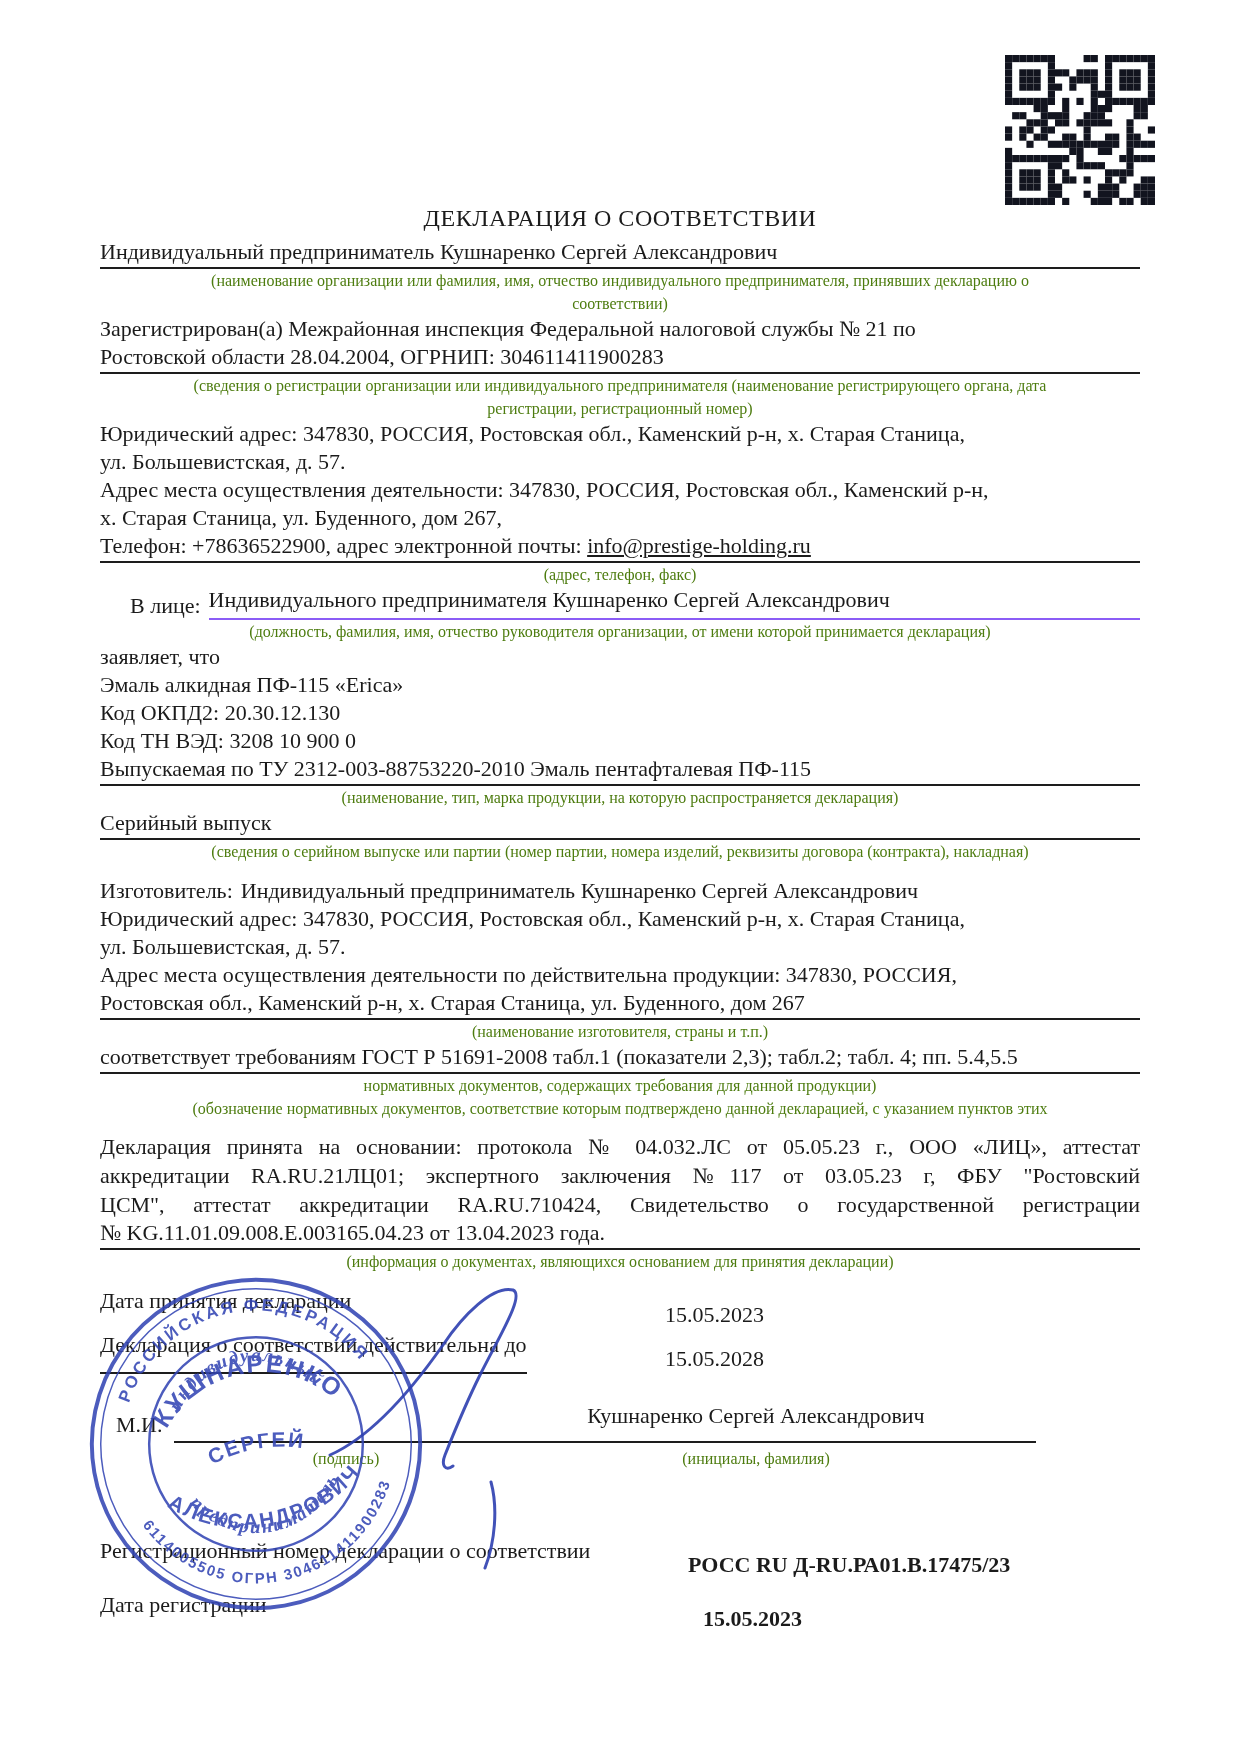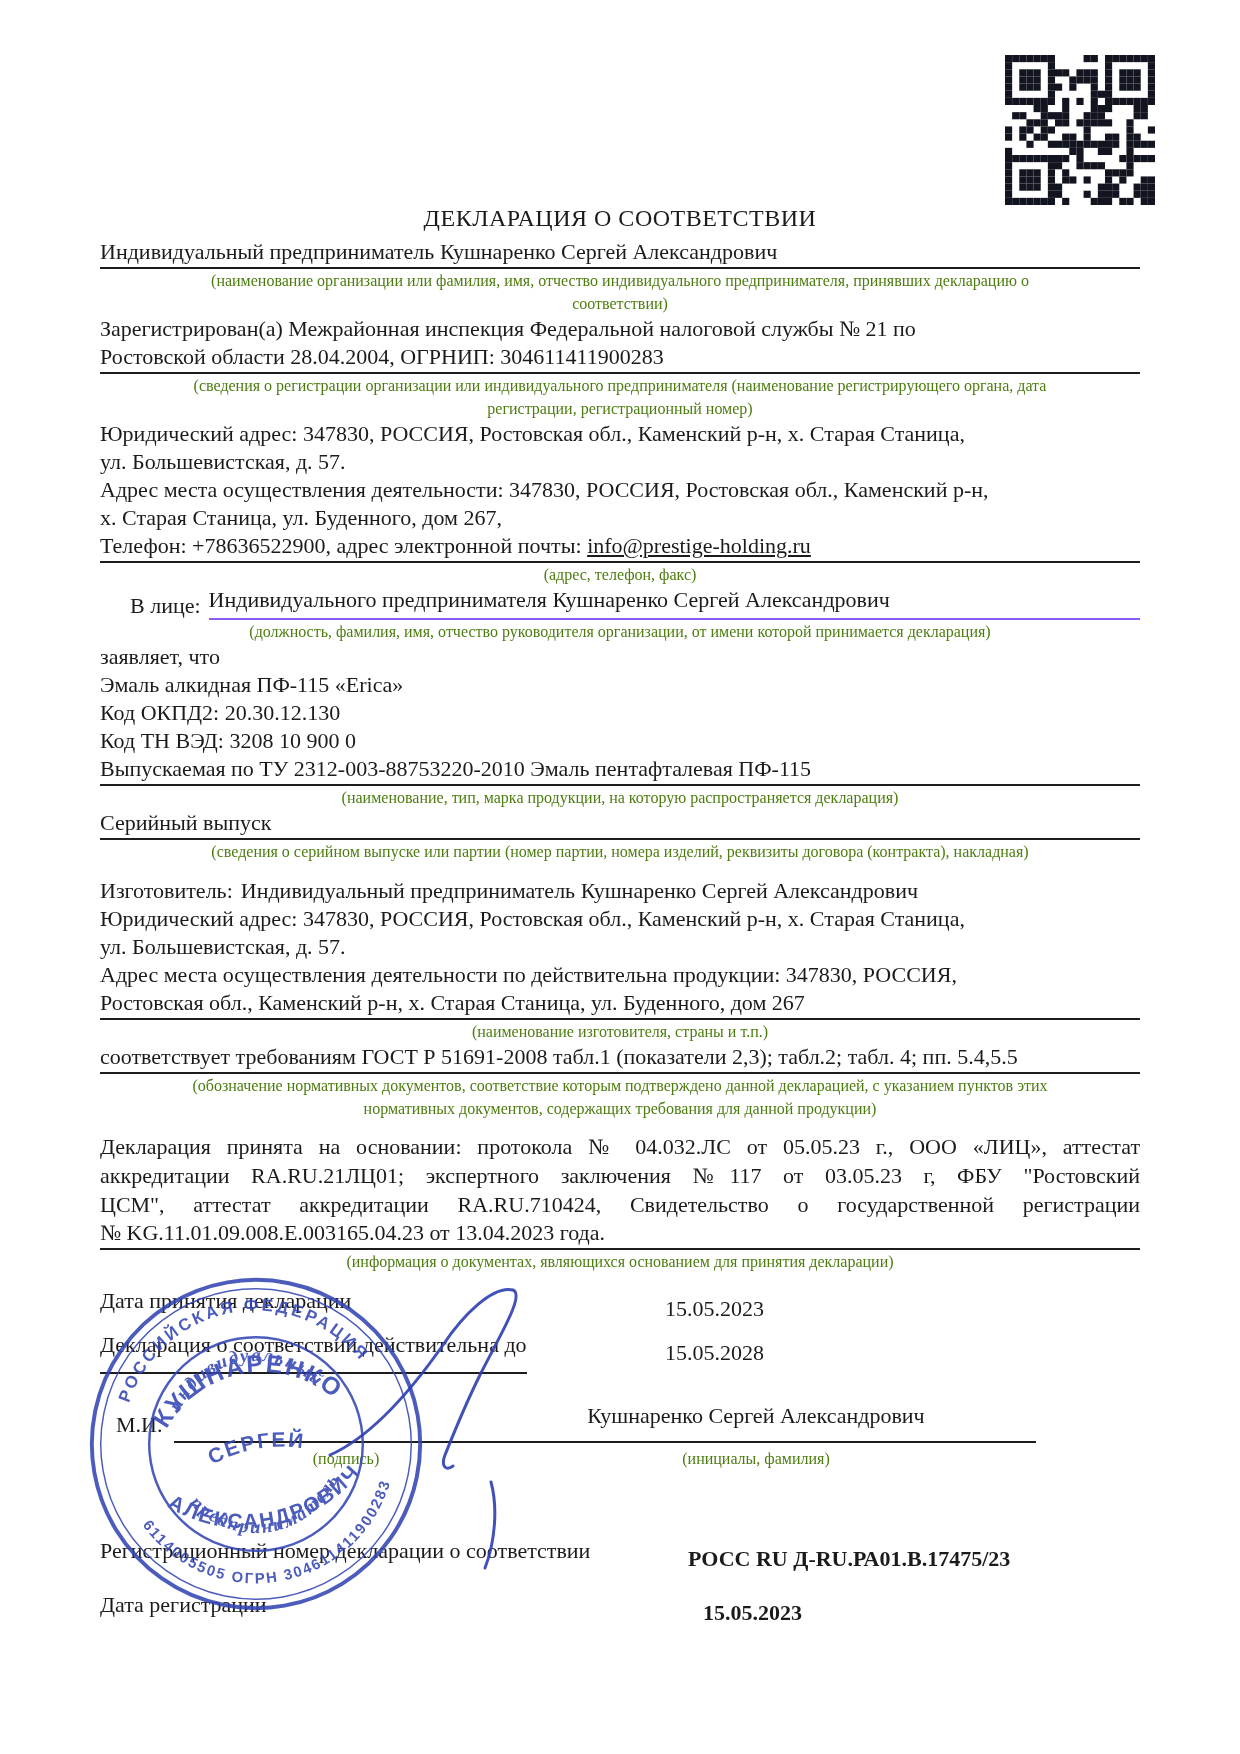--- a/index.html
+++ b/index.html
@@ -12,21 +12,21 @@
   .u{border-bottom:2px solid #1d1d1d;padding-bottom:1px;}
   .hint{font-size:16px;line-height:23px;text-align:center;color:#4d7c0f;}
   .jline{text-align:justify;text-align-last:justify;line-height:29px;}
   .flexrow{display:flex;align-items:flex-end;margin-left:30px;}
   .lbl{margin-right:8px;white-space:nowrap;}
   .grow-u{flex:1;border-bottom:2px solid #8b5cf6;padding-bottom:4px;white-space:nowrap;font-family:Liberation Serif, serif;}
   .email{text-decoration:underline;}
   .title{font-size:24px;letter-spacing:.5px;margin-bottom:6px;}
   .gap12{margin-top:12px;} .gap14{margin-top:14px;} .gap26{margin-top:26px;}
   .row{position:relative;height:30px;margin-top:14px;}
-  .row .val{position:absolute;top:8px;white-space:nowrap;text-align:right;}
+  .row .val{position:absolute;top:14px;white-space:nowrap;text-align:right;}
   .val-a{left:565px;} .val-b{left:588px;font-weight:bold;} .val-c{left:603px;font-weight:bold;}
   .ulabel{border-bottom:2px solid #1d1d1d;padding-bottom:15px;}
   .sigblock{position:relative;height:92px;margin-top:34px;margin-left:16px;}
   .mp{position:absolute;left:0;top:16px;}
   .sline-l{position:absolute;left:58px;top:46px;width:348px;border-bottom:2px solid #1d1d1d;}
   .shint-l{position:absolute;left:120px;top:52px;width:220px;}
   .sname{position:absolute;left:360px;top:7px;width:560px;text-align:center;}
   .sline-r{position:absolute;left:360px;top:46px;width:560px;border-bottom:2px solid #1d1d1d;}
   .shint-r{position:absolute;left:360px;top:52px;width:560px;}
   .regrow{margin-top:50px;}
@@ -335,22 +335,22 @@
       <span class="b lbl">Изготовитель:</span><span>Индивидуальный предприниматель Кушнаренко Сергей Александрович</span>
     </div>
     <div class="line">Юридический адрес: 347830, РОССИЯ, Ростовская обл., Каменский р-н, х. Старая Станица,</div>
     <div class="line">ул. Большевистская, д. 57.</div>
     <div class="line">Адрес места осуществления деятельности по действительна продукции: 347830, РОССИЯ,</div>
     <div class="line u">Ростовская обл., Каменский р-н, х. Старая Станица, ул. Буденного, дом 267</div>
     <div class="hint">(наименование изготовителя, страны и т.п.)</div>
 
     <div class="line u">соответствует требованиям ГОСТ Р 51691-2008 табл.1 (показатели 2,3); табл.2; табл. 4; пп. 5.4,5.5</div>
     <div class="hint">
+      <div>нормативных документов, содержащих требования для данной продукции)</div>
       <div>(обозначение нормативных документов, соответствие которым подтверждено данной декларацией, с указанием пунктов этих</div>
-      <div>нормативных документов, содержащих требования для данной продукции)</div>
     </div>
 
     <div class="jline gap12">Декларация принята на основании: протокола № 04.032.ЛС от 05.05.23 г., ООО «ЛИЦ», аттестат</div>
     <div class="jline">аккредитации RA.RU.21ЛЦ01; экспертного заключения №117 от 03.05.23 г, ФБУ "Ростовский</div>
     <div class="jline">ЦСМ", аттестат аккредитации RA.RU.710424, Свидетельство о государственной регистрации</div>
     <div class="line u">№ KG.11.01.09.008.Е.003165.04.23 от 13.04.2023 года.</div>
     <div class="hint">(информация о документах, являющихся основанием для принятия декларации)</div>
 
     <div class="row gap26">
       <span class="b">Дата принятия декларации</span>

